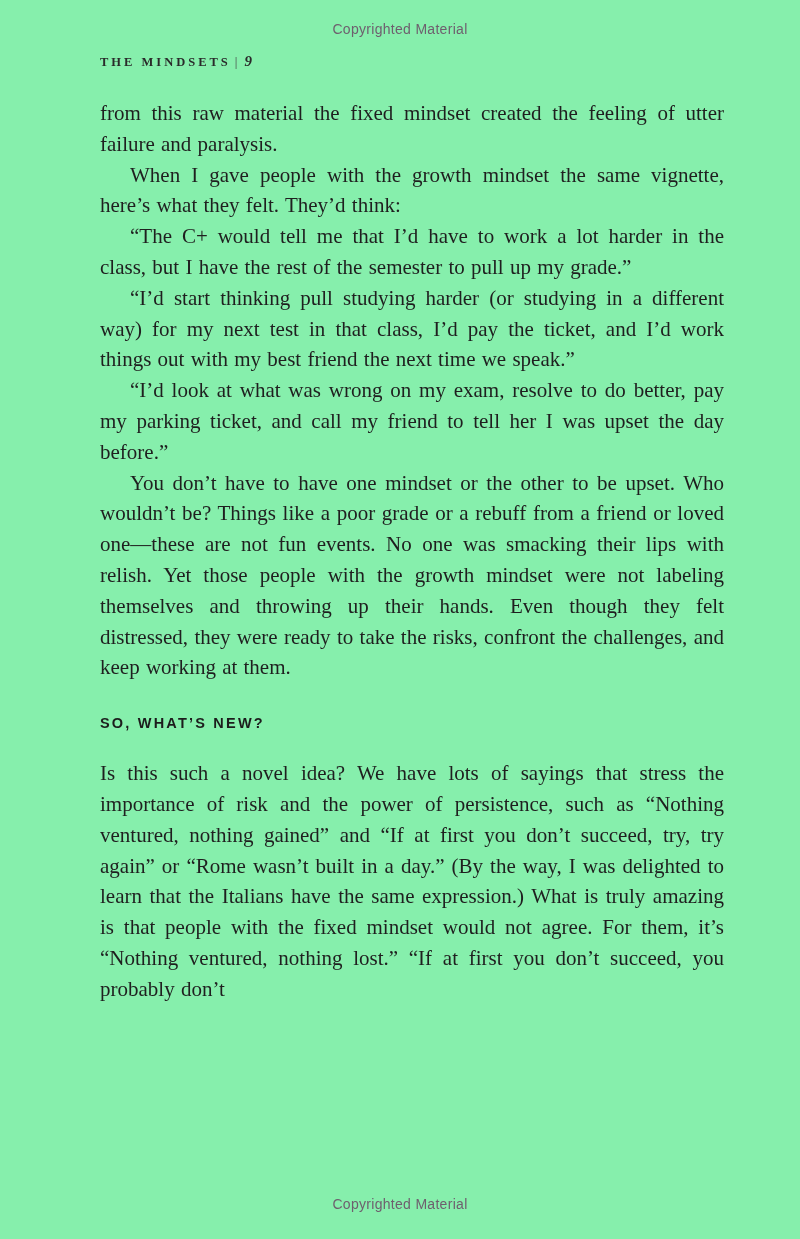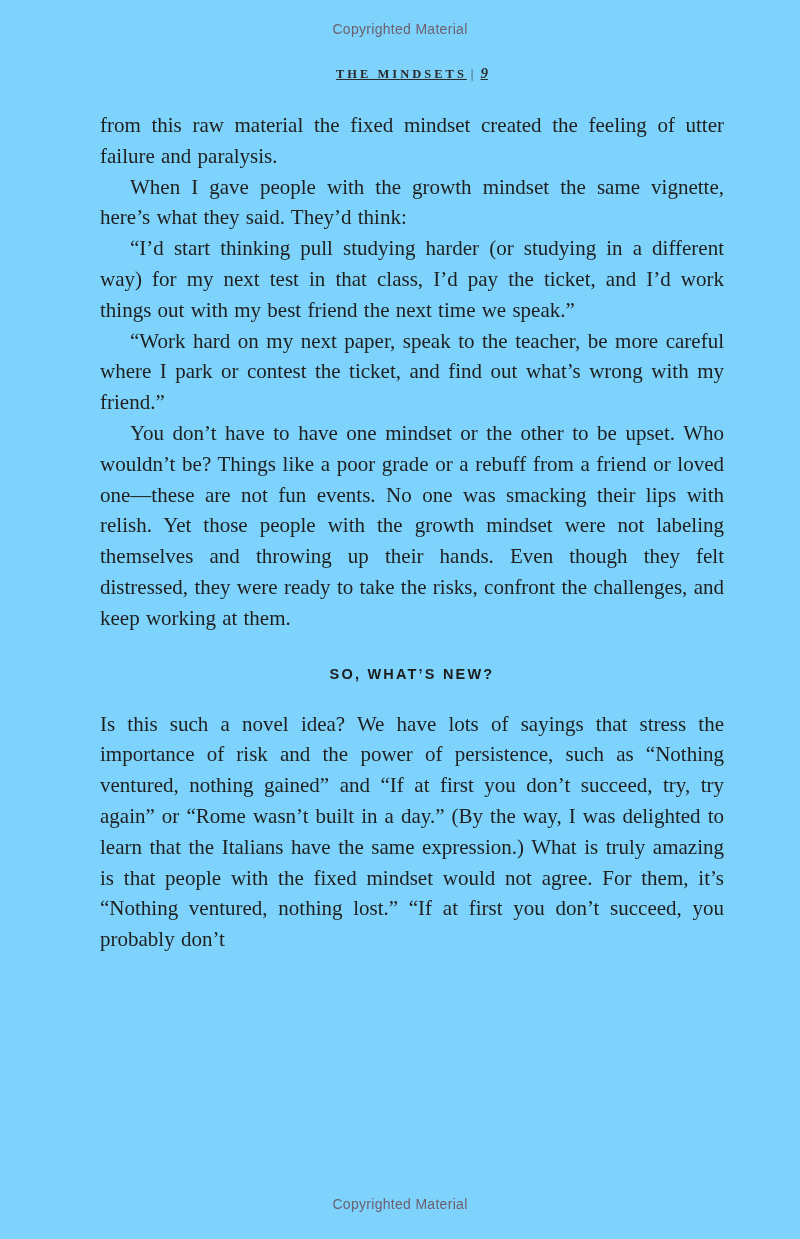--- a/index.html
+++ b/index.html
@@ -2,45 +2,44 @@
 <html><head>
 <meta charset="utf-8">
 <style>
   * { box-sizing: border-box; }
   html, body { margin: 0; padding: 0; background: #e9e9e9; }
   .page {
     position: relative;
     width: 800px;
     height: 1239px;
     margin: 0 auto;
-    background: #7dd3fc;
+    background: #86efac;
     font-family: "Liberation Serif", serif;
     color: #1f1f1f;
     overflow: hidden;
   }
   .copyright {
     font-family: "Liberation Sans", sans-serif;
     font-size: 14px;
     letter-spacing: 0.3px;
     color: #6e5f6e;
     text-align: center;
   }
   .copyright-top { padding-top: 21px; }
   .copyright-bottom {
     position: absolute;
     left: 0; right: 0;
     bottom: 27px;
   }
   .running-header {
-    margin-top: 27px;
+    margin-top: 15px;
     padding: 0 76px 0 100px;
-    text-align: center;
+    text-align: left;
     color: #2a2a2a;
     white-space: nowrap;
-    text-decoration: underline;
   }
   .chapter-title {
     font-size: 12.5px;
     font-weight: 700;
     letter-spacing: 3px;
   }
   .header-sep {
     font-size: 13px;
     font-weight: 400;
     margin: 0 7px 0 4px;
@@ -60,44 +59,44 @@
     font-size: 21px;
     line-height: 30.8px;
     text-align: justify;
     text-indent: 30px;
     word-spacing: 1px;
   }
   .body-text p.noindent { text-indent: 0; }
   .section-heading {
     margin: 32px 0 27px 0;
     padding: 0 76px 0 100px;
-    text-align: center;
     font-family: "Liberation Sans", sans-serif;
     font-size: 14.5px;
     font-weight: 700;
     letter-spacing: 2.2px;
     color: #1c1c1c;
   }
 </style>
 </head>
 <body>
 
 <div class="page">
 
   <div class="copyright copyright-top">Copyrighted Material</div>
 
   <div class="running-header">
     <span class="chapter-title">THE MINDSETS</span><span class="header-sep">|</span><span class="page-number">9</span>
   </div>
 
   <div class="body-text">
     <p class="noindent">from this raw material the fixed mindset created the feeling of utter failure and paralysis.</p>
-    <p>When I gave people with the growth mindset the same vignette, here’s what they said. They’d think:</p>
+    <p>When I gave people with the growth mindset the same vignette, here’s what they felt. They’d think:</p>
+    <p>“The C+ would tell me that I’d have to work a lot harder in the class, but I have the rest of the semester to pull up my grade.”</p>
     <p>“I’d start thinking pull studying harder (or studying in a different way) for my next test in that class, I’d pay the ticket, and I’d work things out with my best friend the next time we speak.”</p>
-    <p>“Work hard on my next paper, speak to the teacher, be more careful where I park or contest the ticket, and find out what’s wrong with my friend.”</p>
+    <p>“I’d look at what was wrong on my exam, resolve to do better, pay my parking ticket, and call my friend to tell her I was upset the day before.”</p>
     <p>You don’t have to have one mindset or the other to be upset. Who wouldn’t be? Things like a poor grade or a rebuff from a friend or loved one—these are not fun events. No one was smacking their lips with relish. Yet those people with the growth mindset were not labeling themselves and throwing up their hands. Even though they felt distressed, they were ready to take the risks, confront the challenges, and keep working at them.</p>
   </div>
 
   <div class="section-heading">SO, WHAT’S NEW?</div>
 
   <div class="body-text" style="margin-top:16px;">
     <p class="noindent">Is this such a novel idea? We have lots of sayings that stress the importance of risk and the power of persistence, such as “Nothing ventured, nothing gained” and “If at first you don’t succeed, try, try again” or “Rome wasn’t built in a day.” (By the way, I was delighted to learn that the Italians have the same expression.) What is truly amazing is that people with the fixed mindset would not agree. For them, it’s “Nothing ventured, nothing lost.” “If at first you don’t succeed, you probably don’t</p>
   </div>
 
   <div class="copyright copyright-bottom">Copyrighted Material</div>

